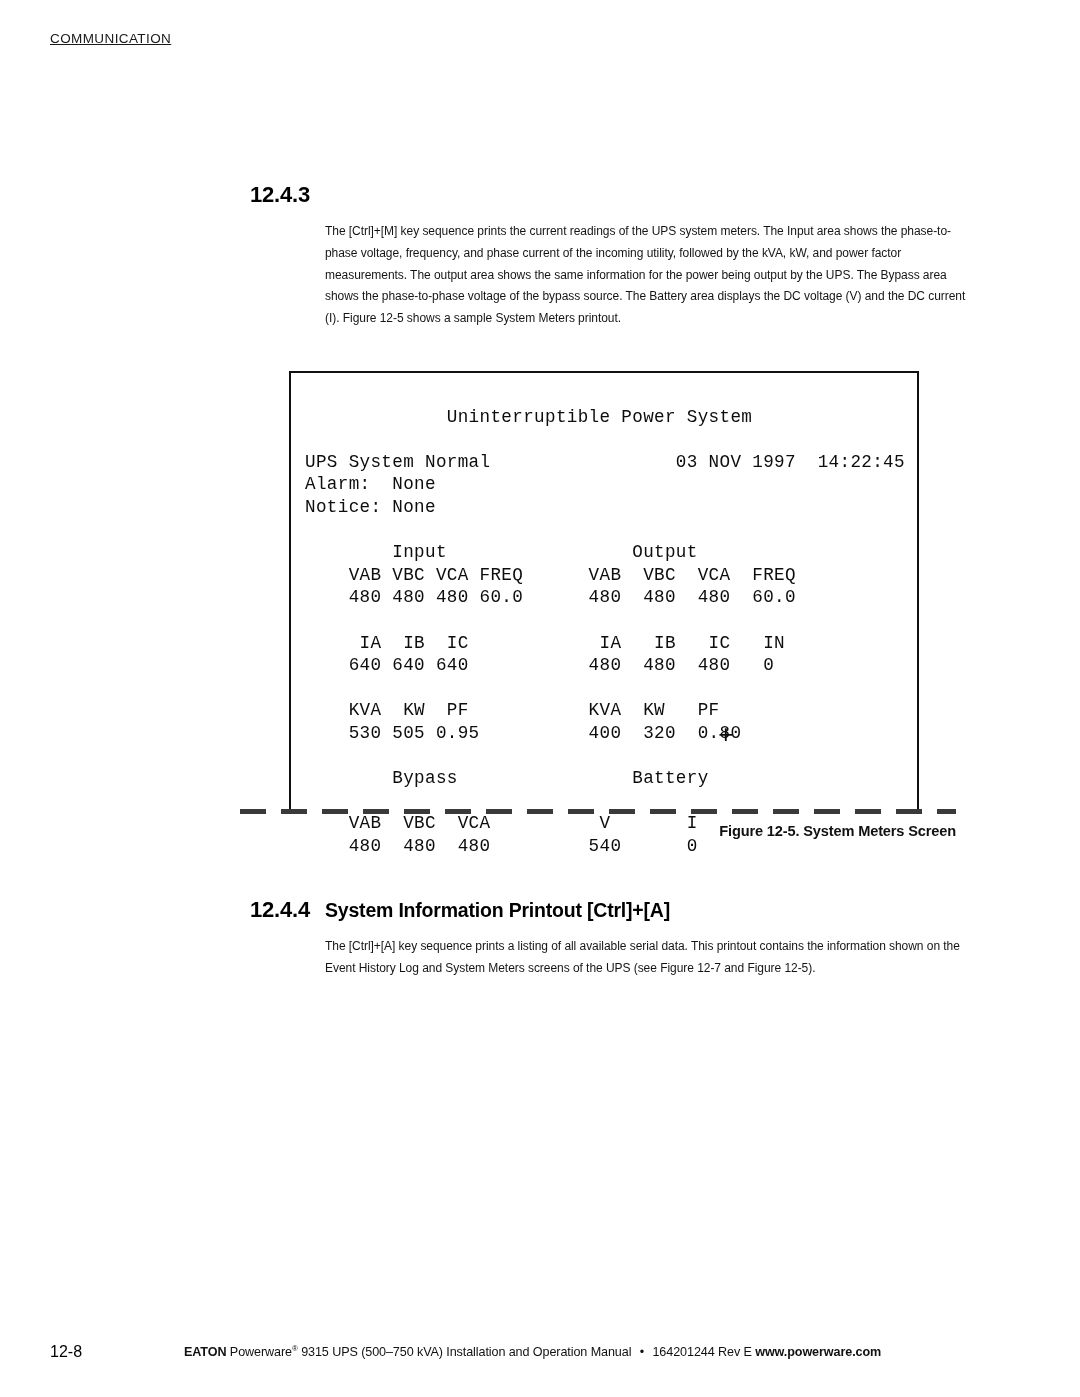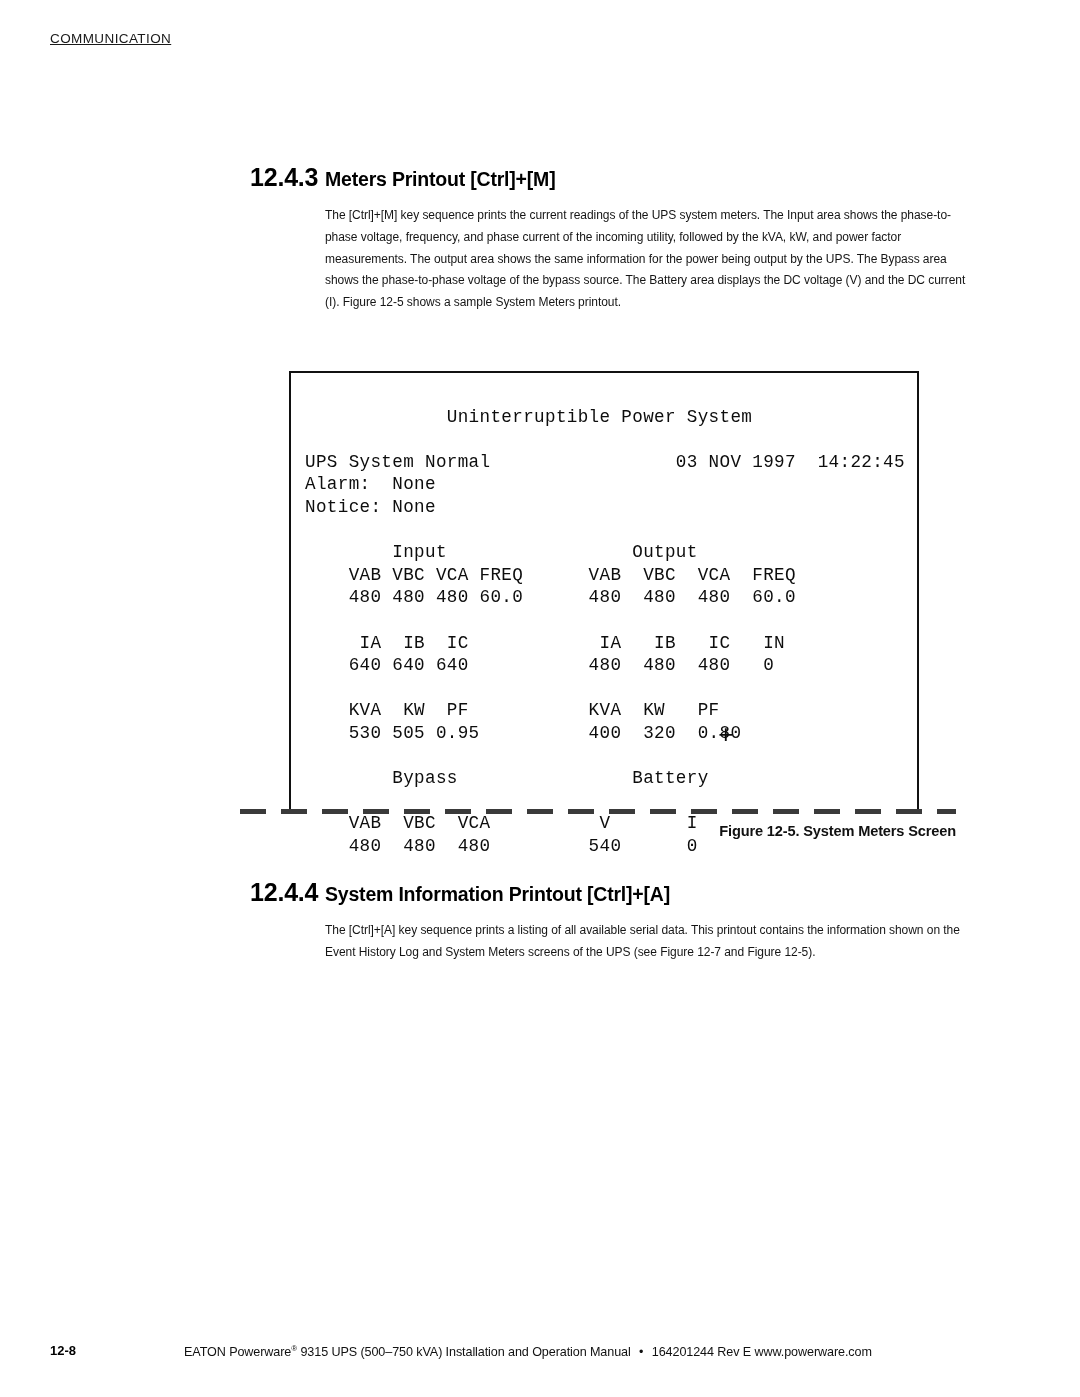--- a/index.html
+++ b/index.html
@@ -41,21 +41,22 @@
     align-items: baseline;
     font-weight: bold;
     font-size: 19.5px;
     letter-spacing: -0.2px;
     color: #000;
     margin: 0 0 13px 0;
   }
   .sec-num {
     width: 75px;
     flex: 0 0 75px;
-    font-size: 25px;
+    font-size: 22px;
+    margin-top: 19px;
   }
   .sec-title { flex: 1 1 auto; }
 
   .sec-body {
     margin-left: 75px;
     font-size: 12px;
     line-height: 21.8px;
     color: #151515;
     text-align: left;
     letter-spacing: -0.05px;
@@ -135,46 +136,45 @@
     position: absolute;
     left: 0;
     top: 1341px;
     width: 1080px;
     height: 30px;
   }
   .footer-page {
     position: absolute;
     left: 50px;
     top: 2px;
-    font-size: 13px;
-    font-weight: bold;
+    font-size: 16px;
+    font-weight: normal;
     color: #000;
   }
   .footer-text {
     position: absolute;
     left: 184px;
     top: 3px;
     font-size: 12.6px;
     color: #111;
     white-space: nowrap;
     letter-spacing: -0.1px;
   }
-  .footer-text .b { font-weight: normal; }
+  .footer-text .b { font-weight: bold; }
   .footer-text sup { font-size: 8px; vertical-align: super; }
   .footer-sep { padding: 0 5px; }
 </style>
 </head>
 <body>
 
 <div class="running-head">COMMUNICATION</div>
 
 <div class="section" id="sec-1243">
   <h2 class="sec-head">
     <span class="sec-num">12.4.3</span>
-    <span class="sec-title">Meters Printout [Ctrl]+[M]</span>
   </h2>
   <p class="sec-body">The [Ctrl]+[M] key sequence prints the current readings of the UPS system meters. The Input area shows the phase-to-phase voltage, frequency, and phase current of the incoming utility, followed by the kVA, kW, and power factor measurements. The output area shows the same information for the power being output by the UPS. The Bypass area shows the phase-to-phase voltage of the bypass source. The Battery area displays the DC voltage (V) and the DC current (I). Figure 12-5 shows a sample System Meters printout.</p>
 </div>
 
 <div class="figure">
 
   <div class="screen-box"></div>
 
   <pre class="screen-text">             Uninterruptible Power System
 

